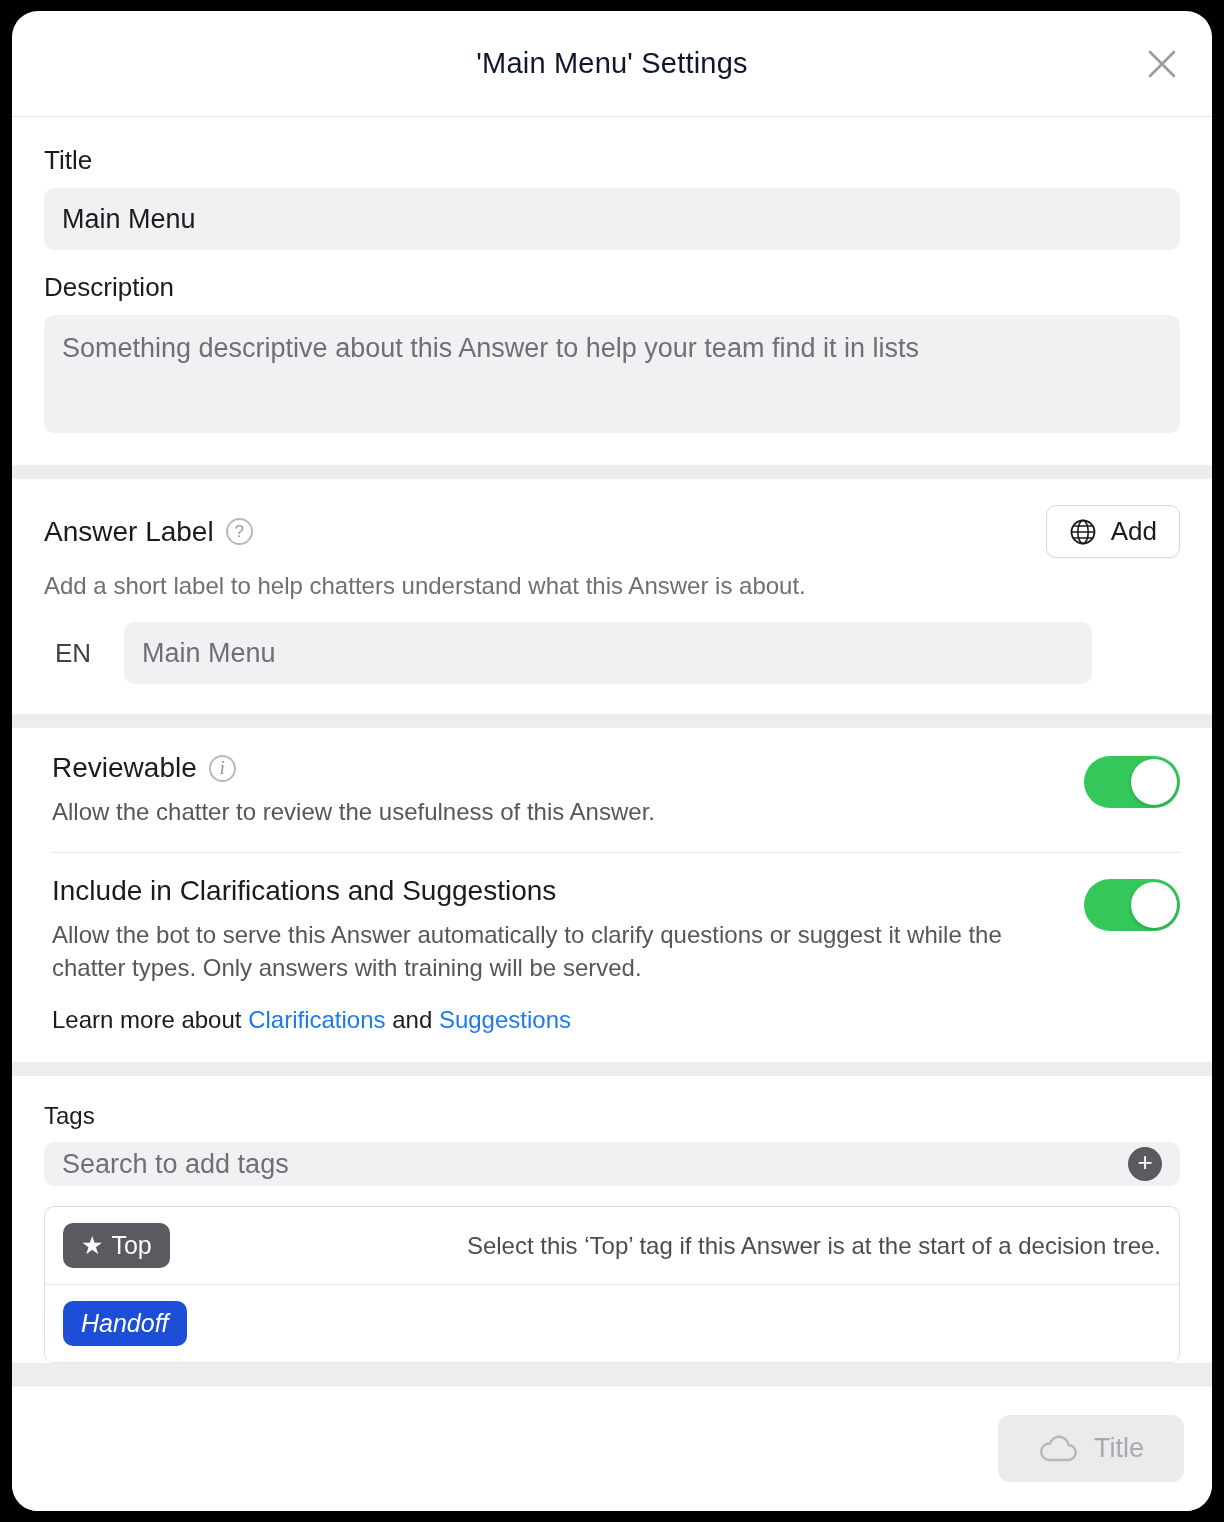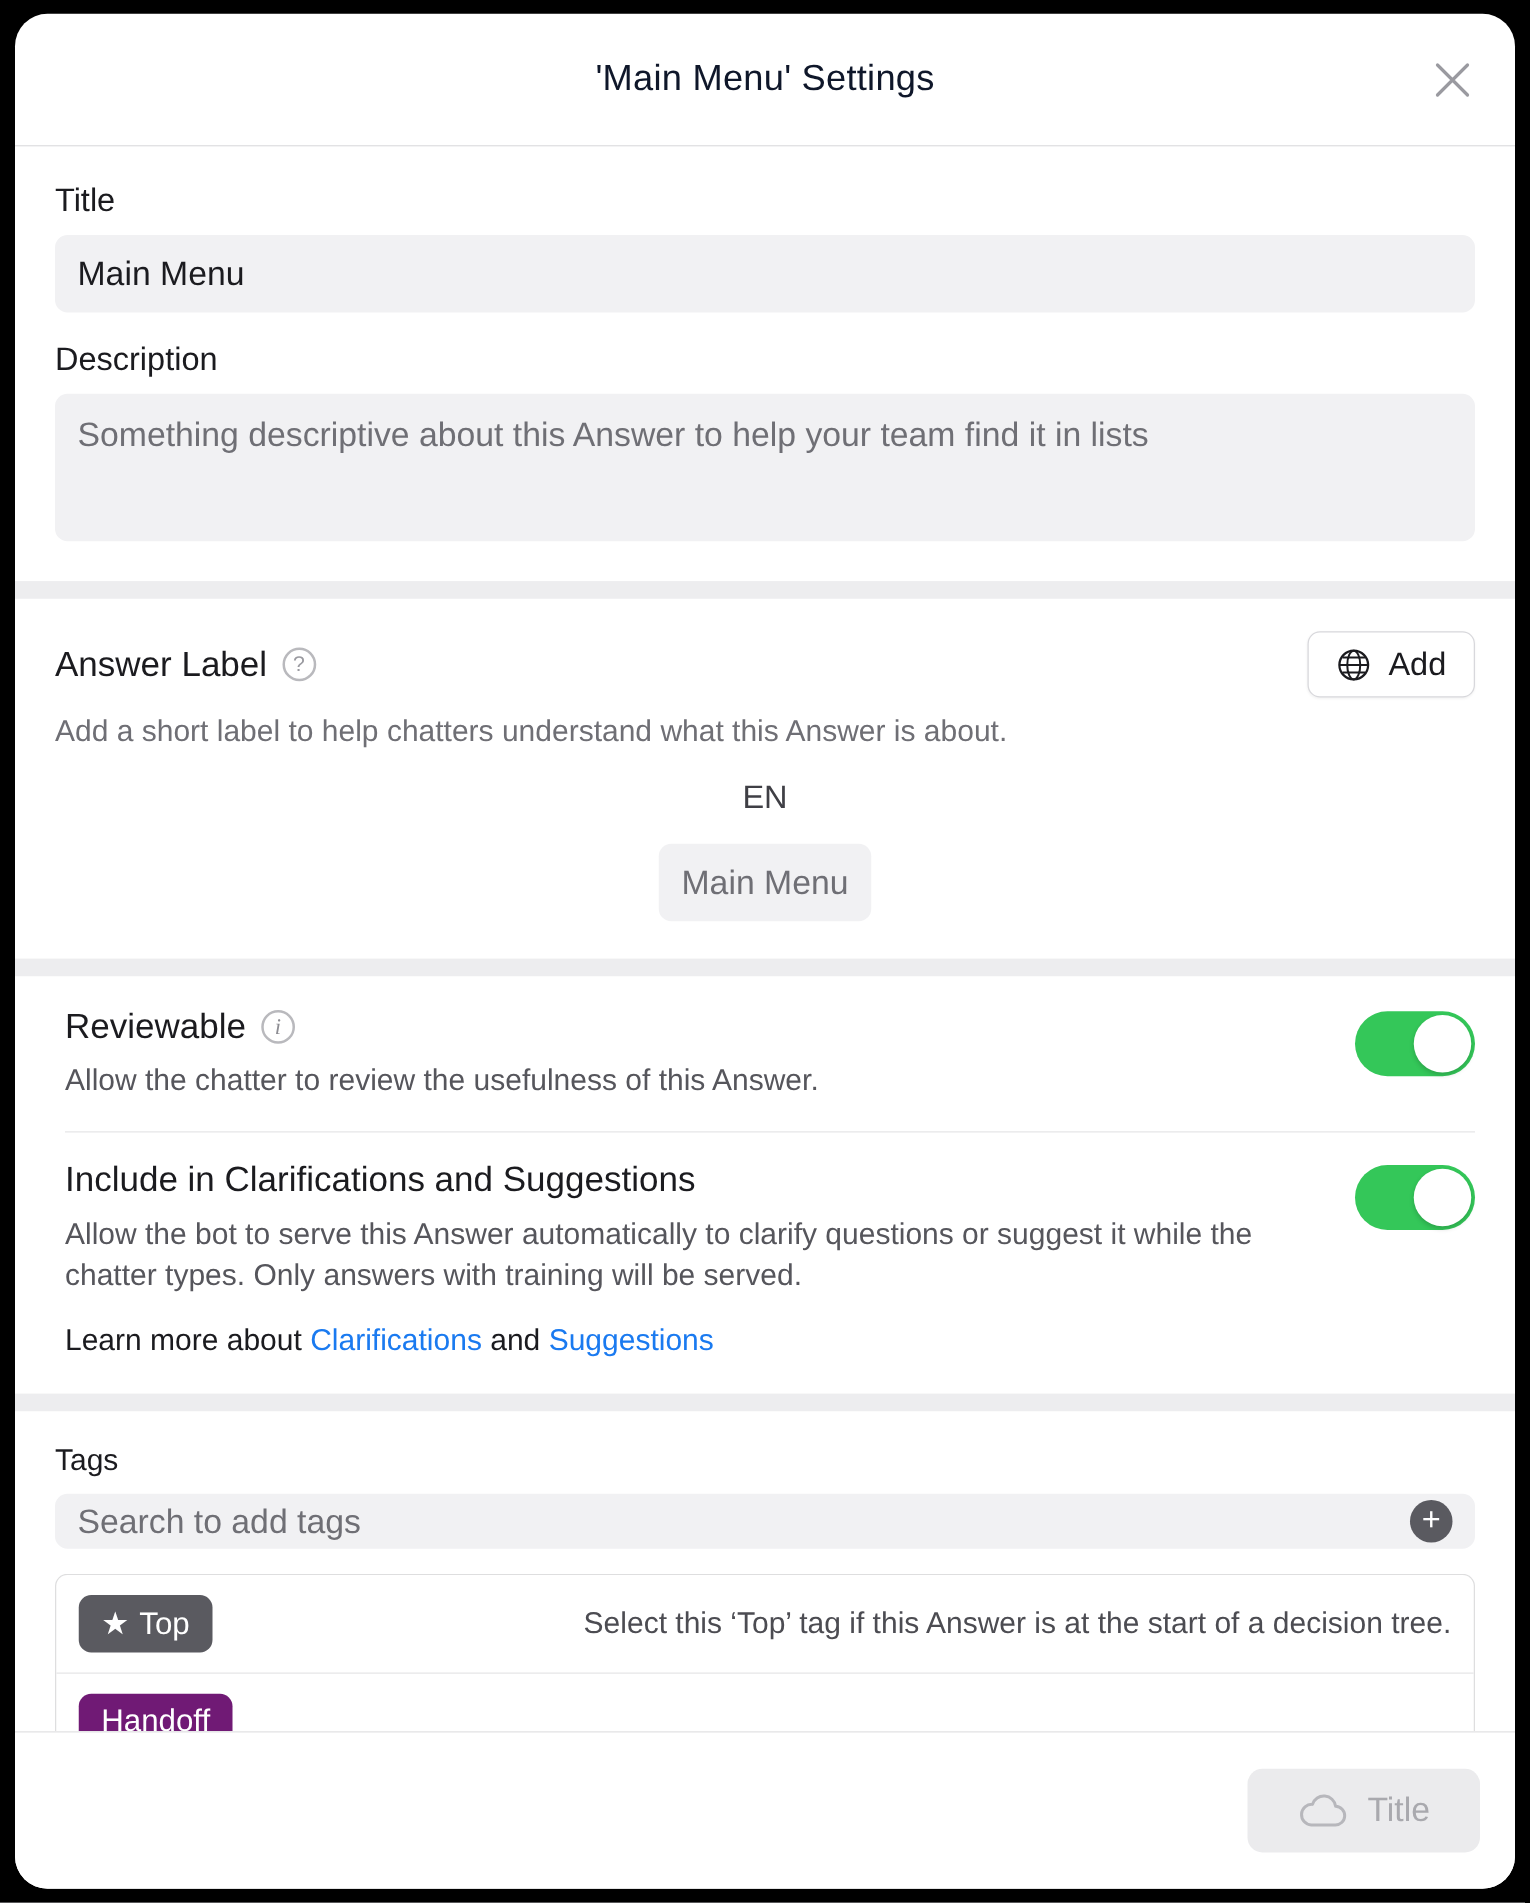--- a/index.html
+++ b/index.html
@@ -146,21 +146,21 @@
     cursor: pointer;
     box-shadow: 0 1px 2px rgba(0,0,0,0.05);
   }
   .globe-icon svg { display: block; }
   .helper-text {
     font-size: 24px;
     color: #6f6f75;
     margin-top: 14px;
     margin-bottom: 22px;
   }
-  .lang-row { display: flex; align-items: center; gap: 22px; flex-direction: column; }
+  .lang-row { display: flex; align-items: center; gap: 22px; }
   .lang-code {
     font-size: 26px;
     color: #3f3f45;
     width: 58px;
     text-align: center;
     font-weight: 500;
   }
   .lang-input {
     flex: 1 1 auto;
     background: #f1f1f3;
@@ -273,21 +273,21 @@
     border-radius: 10px;
     padding: 8px 18px;
     font-size: 25px;
     color: #ffffff;
     display: inline-flex;
     align-items: center;
     gap: 8px;
     white-space: nowrap;
   }
   .chip.top { background: #5a5a60; }
-  .chip.handoff { background: #701a75; }
+  .chip.handoff { background: #1d4ed8; font-style: italic; }
   .tag-note {
     flex: 1 1 auto;
     text-align: right;
     font-size: 24px;
     color: #4c4c52;
   }
 
   
   .footer {
     flex: 0 0 126px;

